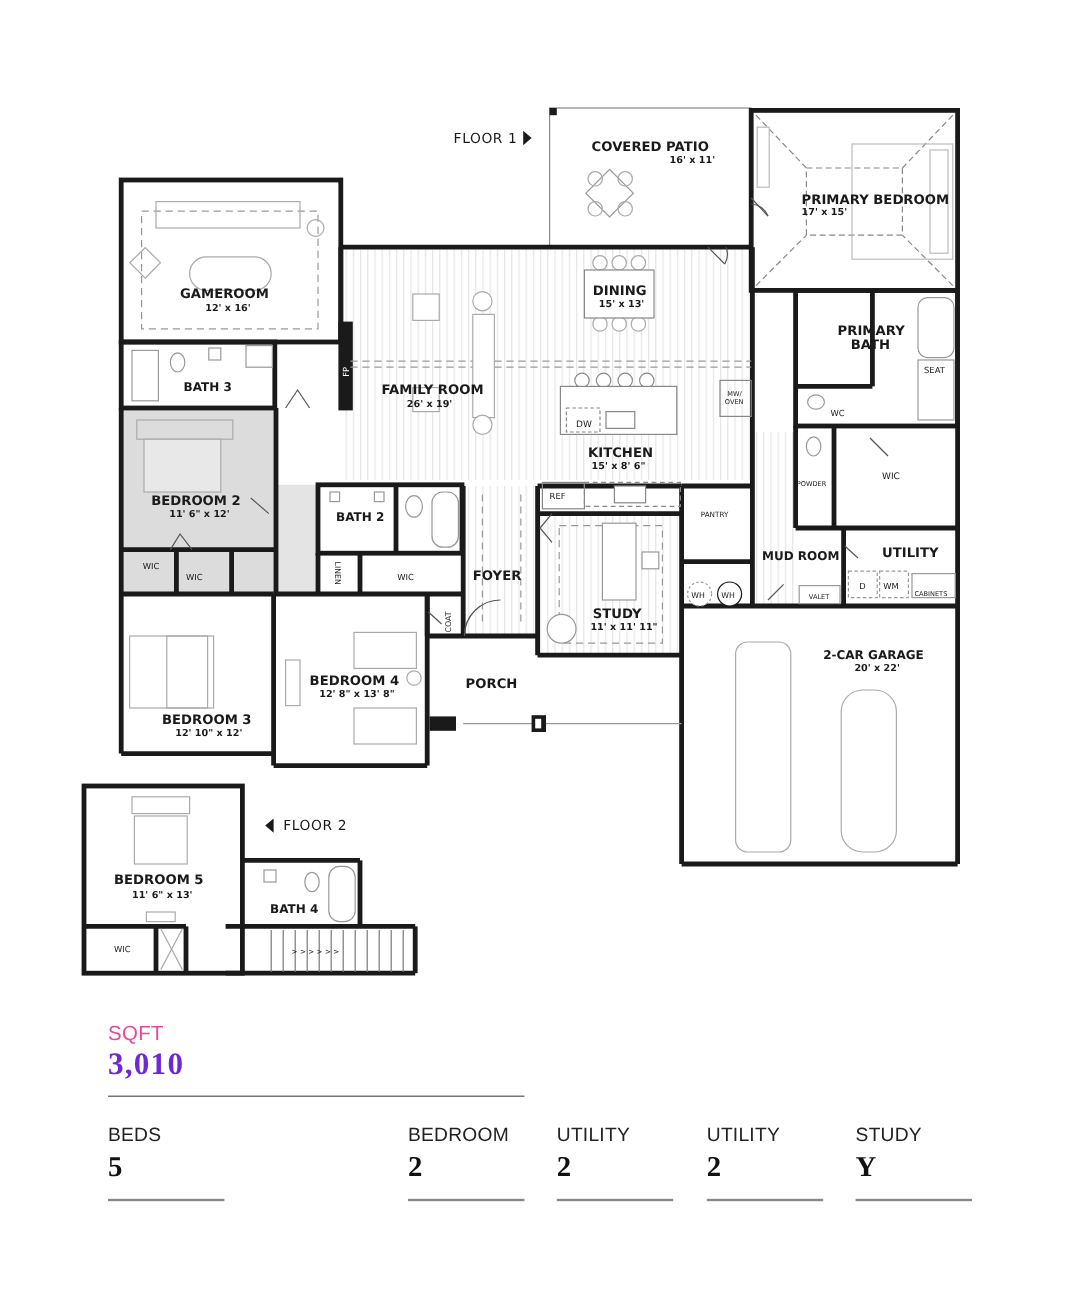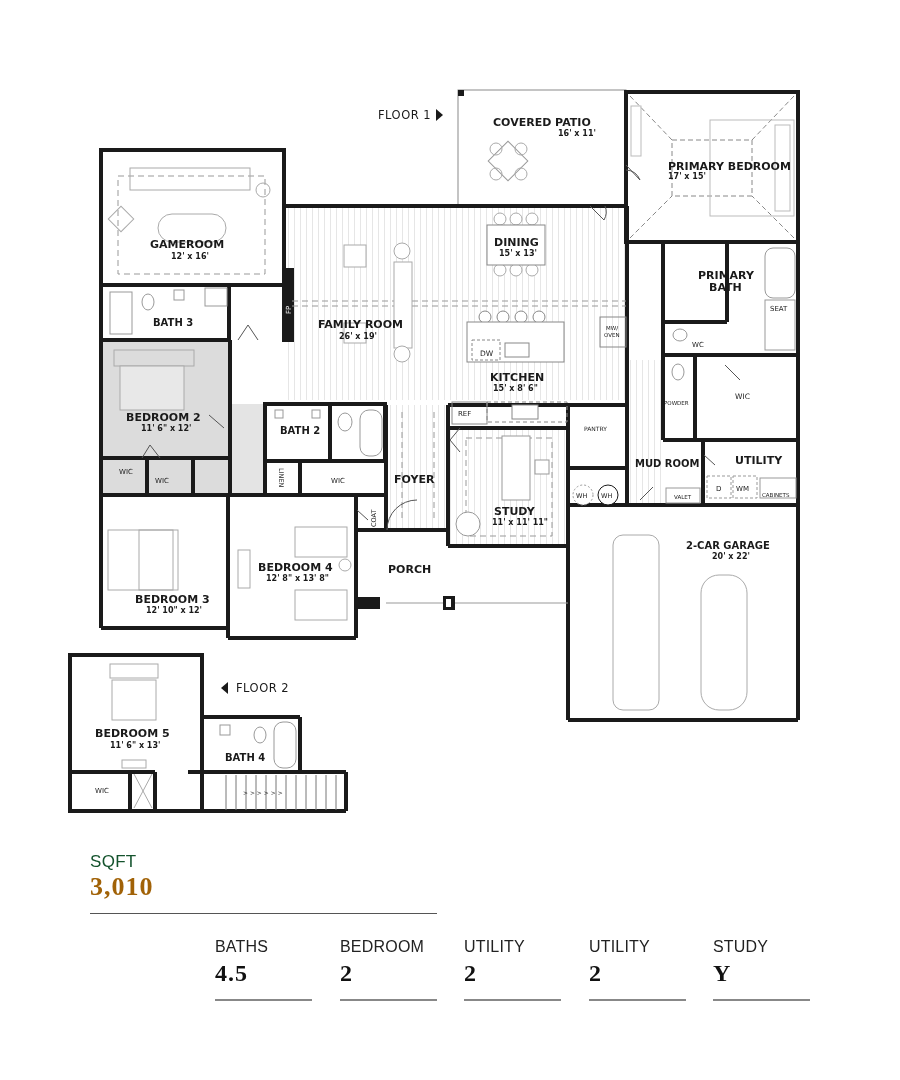--- a/index.html
+++ b/index.html
@@ -3,22 +3,22 @@
 <meta charset="utf-8">
 <style>
   html,body{margin:0;padding:0;background:#ffffff;}
   body{width:900px;height:1080px;position:relative;overflow:hidden;font-family:"DejaVu Sans","Liberation Sans",sans-serif;color:#1a1a1a;}
   #plan{position:absolute;left:0;top:0;width:900px;height:840px;}
   .lbl{font-family:"DejaVu Sans",sans-serif;font-weight:bold;fill:#1a1a1a;}
   .dim{font-family:"DejaVu Sans",sans-serif;font-weight:bold;fill:#1a1a1a;}
   .small{font-family:"DejaVu Sans",sans-serif;fill:#1a1a1a;}
   .stats{position:absolute;left:0;top:0;width:900px;height:1080px;pointer-events:none;}
   .stats *{pointer-events:auto;}
-  .sqft-label{position:absolute;left:90px;top:852px;font-family:"Liberation Sans",sans-serif;font-size:17px;color:#14532d;letter-spacing:0.3px;}
-  .sqft-value{position:absolute;left:90px;top:872px;font-family:"Liberation Serif",serif;font-weight:bold;font-size:26px;color:#a16207;letter-spacing:1px;}
+  .sqft-label{position:absolute;left:90px;top:852px;font-family:"Liberation Sans",sans-serif;font-size:17px;color:#ec4899;letter-spacing:0.3px;}
+  .sqft-value{position:absolute;left:90px;top:872px;font-family:"Liberation Serif",serif;font-weight:bold;font-size:26px;color:#6d28d9;letter-spacing:1px;}
   .sqft-rule{position:absolute;left:90px;top:913px;width:347px;height:1px;background:#555;}
   .stat{position:absolute;top:938px;width:97px;}
   .stat .k{font-family:"Liberation Sans",sans-serif;font-size:16px;color:#222;letter-spacing:0.2px;}
   .stat .v{font-family:"Liberation Serif",serif;font-weight:bold;font-size:24px;color:#111;margin-top:4px;letter-spacing:1px;}
   .stat .r{position:absolute;left:0;top:61px;width:97px;height:2px;background:#888;}
 </style>
 </head>
 <body>
 
 <svg id="plan" viewBox="0 0 900 840" xmlns="http://www.w3.org/2000/svg">
@@ -354,23 +354,23 @@
   <text class="lbl" x="225" y="761" font-size="10">BATH 4</text>
   <text class="small" x="95" y="793" font-size="7">WIC</text>
   <text class="small" x="243" y="795" font-size="6">&gt; &gt; &gt; &gt; &gt; &gt;</text>
 </svg>
 
 <div class="stats">
   <div class="sqft-label">SQFT</div>
   <div class="sqft-value">3,010</div>
   <div class="sqft-rule"></div>
 
-  <div class="stat" style="left:215px">
-    <div class="k">BATHS</div>
-    <div class="v">4.5</div>
+  <div class="stat" style="left:90px">
+    <div class="k">BEDS</div>
+    <div class="v">5</div>
     <div class="r"></div>
   </div>
   <div class="stat" style="left:340px">
     <div class="k">BEDROOM</div>
     <div class="v">2</div>
     <div class="r"></div>
   </div>
   <div class="stat" style="left:464px">
     <div class="k">UTILITY</div>
     <div class="v">2</div>

